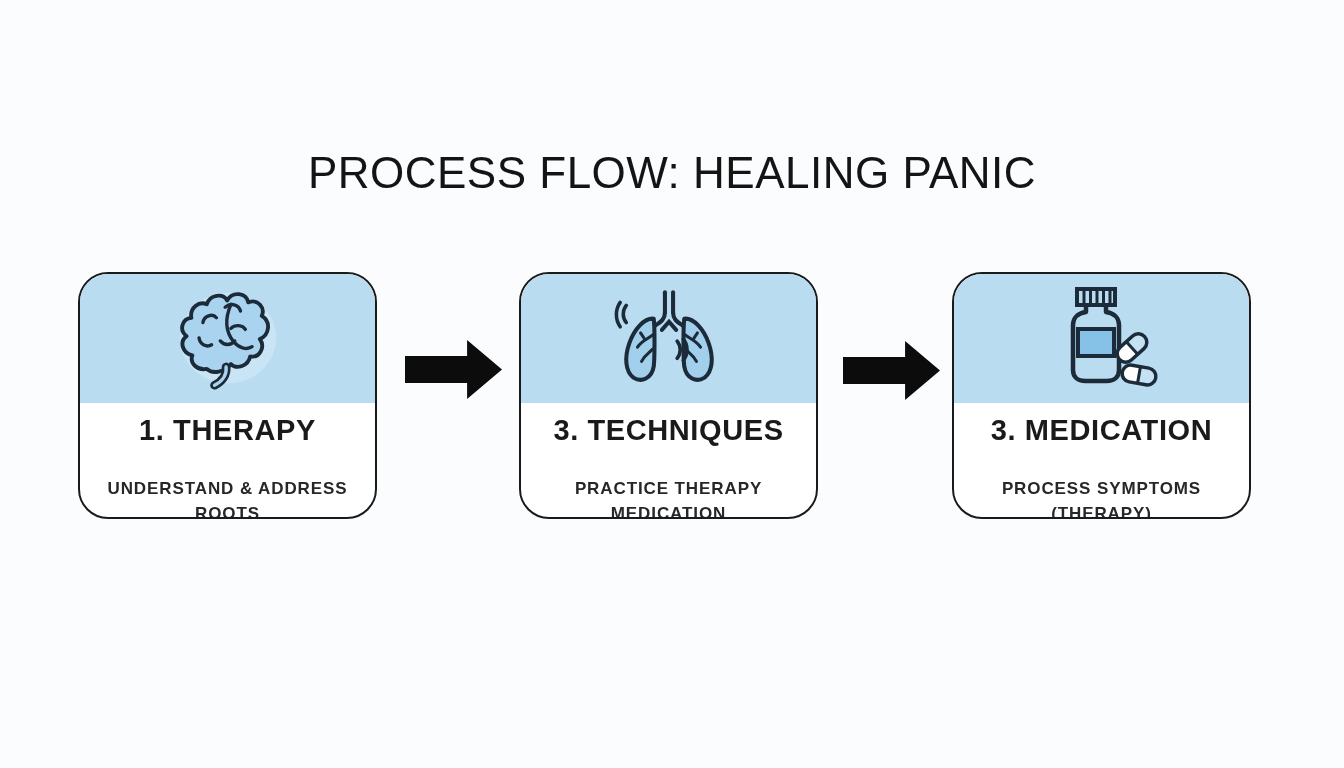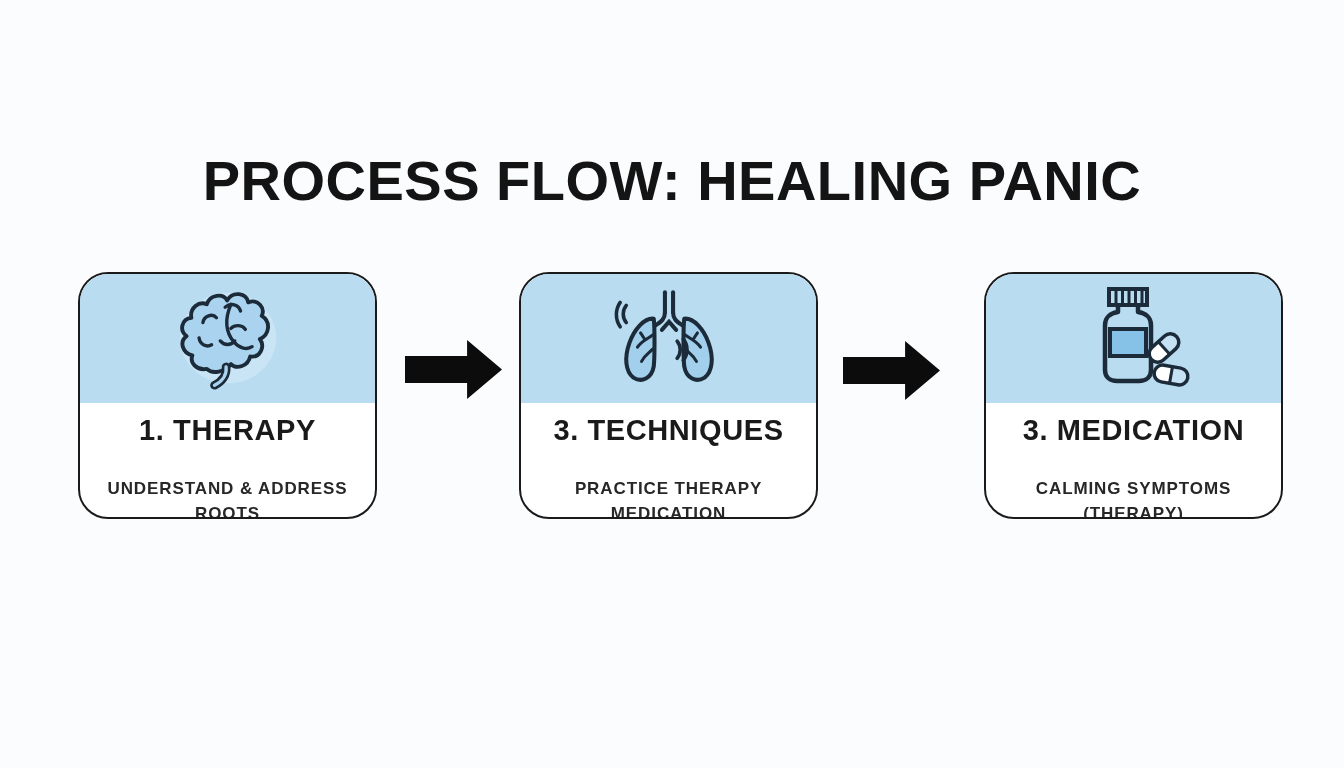--- a/index.html
+++ b/index.html
@@ -10,38 +10,38 @@
     font-family: "Liberation Sans", "DejaVu Sans", sans-serif;
     overflow: hidden;
     color: #161616;
   }
   .page-title {
     position: absolute;
     top: 148px;
     left: 0;
     width: 100%;
     text-align: center;
-    font-size: 56px;
-    font-weight: 700;
+    font-size: 44px;
+    font-weight: 400;
     letter-spacing: 0.5px;
     color: #141414;
   }
   .card {
     position: absolute;
     top: 272px;
     width: 299px;
     height: 247px;
     background: #ffffff;
     border: 2.5px solid #1a1a1a;
     border-radius: 30px;
     overflow: hidden;
   }
   .card-1 { left: 78px; }
   .card-2 { left: 519px; }
-  .card-3 { left: 984px; }
+  .card-3 { left: 952px; }
   .card-header {
     height: 129px;
     background: #b9dcf0;
     display: flex;
     align-items: center;
     justify-content: center;
   }
   .card-body {
     text-align: center;
     padding-top: 11px;
@@ -173,17 +173,17 @@
           <path d="M0,-8.5 H8.5 A8.5,8.5 0 0 1 17,0 A8.5,8.5 0 0 1 8.5,8.5 H0 Z" fill="#c4e2f4"></path>
           <rect x="-17" y="-8.5" width="34" height="17" rx="8.5" fill="none" stroke="#1c2b3a" stroke-width="3.5"></rect>
           <line x1="0" y1="-8.5" x2="0" y2="8.5" stroke="#1c2b3a" stroke-width="3"></line>
         </g>
       </svg>
     </span>
   </div>
   <div class="card-body">
     <div class="card-title">3. MEDICATION</div>
     <div class="card-subtitle">
-      <span>CALMING SYMPTOMS</span>
+      <span>PROCESS SYMPTOMS</span>
       <span>(THERAPY)</span>
     </div>
   </div>
 </div>
 
 </body></html>

